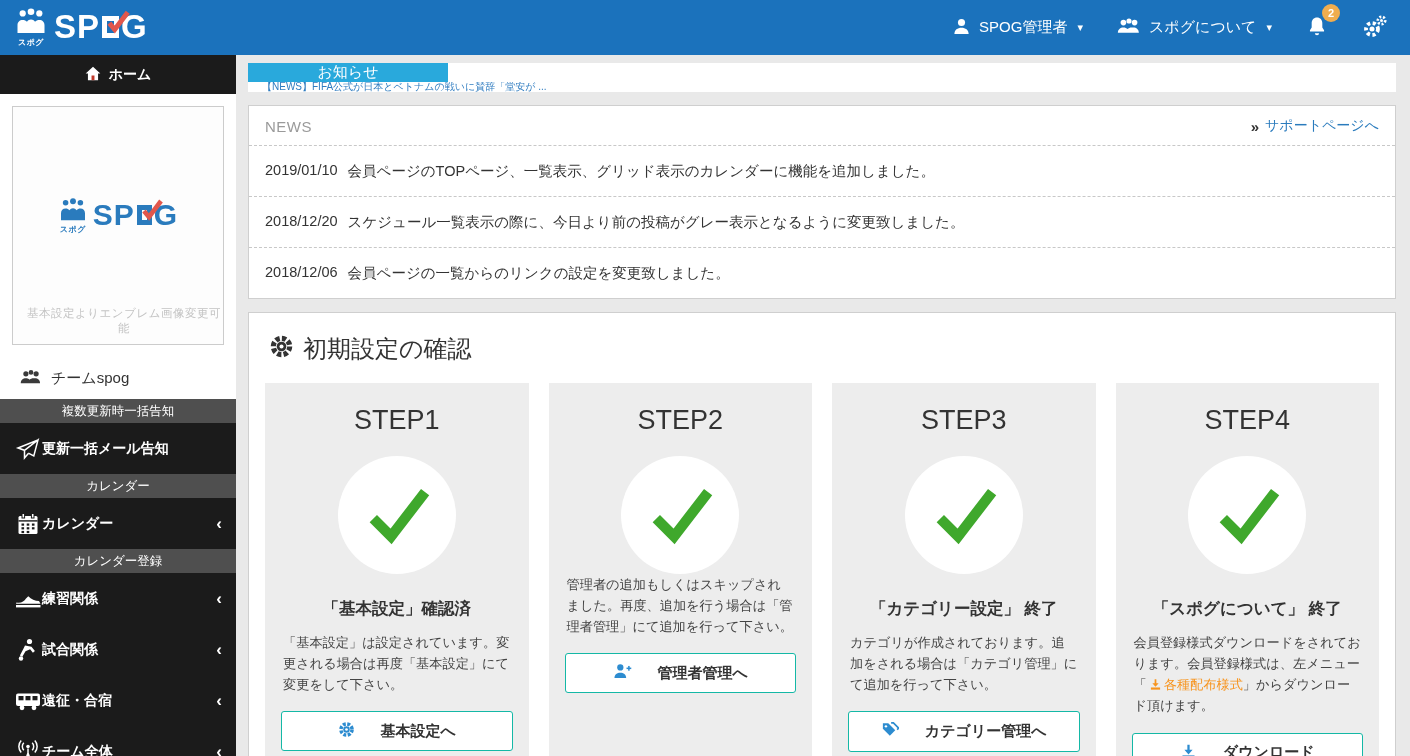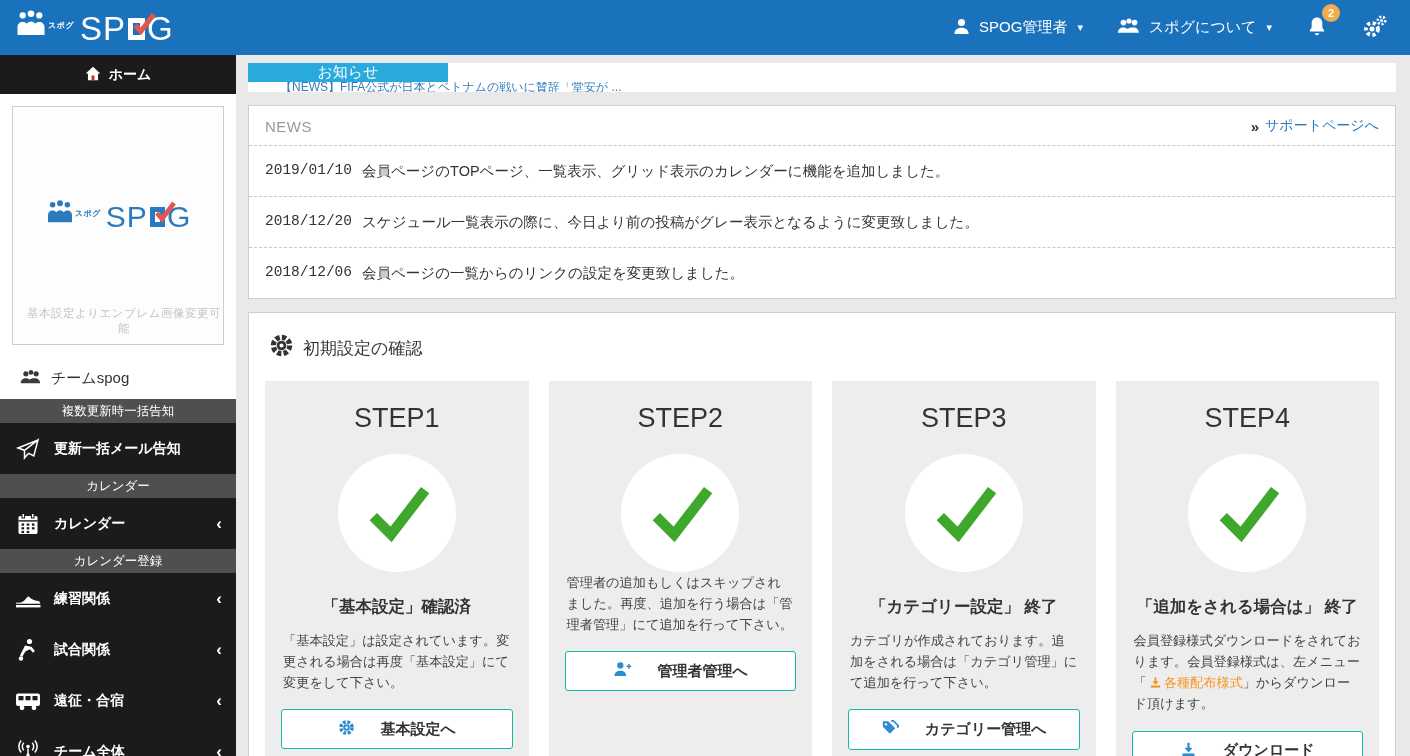--- a/index.html
+++ b/index.html
@@ -8,23 +8,23 @@
     font-family: "Liberation Sans", "DejaVu Sans", sans-serif;
     background:#e9e9e9; color:#333; position:relative;
   }
   
   .navbar {
     position:absolute; top:0; left:0; width:1410px; height:55px;
     background:#1b72bc; display:flex; align-items:center; justify-content:space-between;
     padding:0 22px 0 14px; z-index:10;
   }
   .brand { display:flex; align-items:flex-start; gap:6px; cursor:pointer; }
-  .brand-mark { display:flex; flex-direction:row; align-items:center; line-height:1; }
+  .brand-mark { display:flex; flex-direction:column; align-items:center; line-height:1; }
   .brand-sub { color:#fff; font-size:8px; font-weight:bold; margin-top:1px; letter-spacing:.5px; }
-  .brand-text { display:flex; align-items:center; color:#fff; font-weight:normal; font-size:33px; letter-spacing:1px; line-height:1; margin-top:2px; }
+  .brand-text { display:flex; align-items:center; color:#fff; font-weight:bold; font-size:33px; letter-spacing:1px; line-height:1; margin-top:2px; }
   .logo-o { display:inline-block; width:17px; height:22px; border:5px solid #fff; margin:0 2px; position:relative; }
   .logo-o svg { position:absolute; top:-12px; left:-2px; }
   .nav-right { display:flex; align-items:center; gap:34px; }
   .nav-item { display:flex; align-items:center; gap:8px; color:#fff; font-size:15px; cursor:pointer; position:relative; }
   .caret { font-size:11px; margin-left:2px; }
   .badge {
     position:absolute; top:-11px; right:-12px; background:#f0ad4e; color:#fff;
     font-size:11px; min-width:18px; height:18px; border-radius:50%;
     display:flex; align-items:center; justify-content:center; font-weight:bold;
   }
@@ -53,55 +53,55 @@
   .team-row {
     height:42px; display:flex; align-items:center; gap:9px; padding:0 20px;
     color:#333; font-size:15px; flex:0 0 auto;
   }
   .side-menu { flex:1; background:#1b1b1b; display:flex; flex-direction:column; }
   .menu-header {
     height:24px; background:#4f4f4f; color:#fff; font-size:12.5px;
     display:flex; align-items:center; justify-content:center; flex:0 0 auto;
   }
   .menu-item {
-    height:51px; display:flex; align-items:center; gap:12px; padding:0 14px;
+    height:51px; display:flex; align-items:center; padding:0 14px;
     color:#fff; font-size:14px; font-weight:bold; cursor:pointer; flex:0 0 auto;
   }
   .menu-item .mi-icon { width:28px; display:flex; justify-content:center; }
   .chev { margin-left:auto; font-size:17px; font-weight:bold; line-height:1; }
   
   .content {
     position:absolute; top:55px; left:236px; width:1174px; height:701px;
     padding:8px 14px 0 12px;
   }
   .ticker { display:flex; height:29px; background:#fff; margin-bottom:13px;flex-direction:column; }
   .ticker-label {
     width:200px; background:#29a9dc; color:#fff; font-size:15px;
     display:flex; align-items:center; justify-content:center; cursor:pointer; flex:0 0 auto;
   }
   .ticker-text {
-    display:flex; align-items:center; padding-left:32px; color:#2f7cc0; font-size:12px; cursor:pointer;
+    display:flex; align-items:center; padding-left:14px; color:#2f7cc0; font-size:10px; cursor:pointer;
     white-space:nowrap; overflow:hidden;
   }
   .panel { background:#fff; border:1px solid #cfcfcf; }
   .news-panel { margin-bottom:13px; }
   .news-head {
     display:flex; align-items:center; justify-content:space-between;
     padding:11px 16px 10px; border-bottom:1px dashed #c8c8c8;
   }
   .news-title { color:#9a9a9a; font-size:15px; letter-spacing:.5px; }
   .support-link { display:flex; align-items:center; gap:6px; font-size:14px; text-decoration:none; cursor:pointer; }
   .support-link .dbl { color:#333; font-weight:bold; font-size:15px; }
   .support-link .lnk { color:#2a7bbd; }
   .news-row { display:flex; gap:10px; padding:16px 16px 15px; font-size:14.5px; color:#333; border-bottom:1px dashed #c8c8c8; }
   .news-row:last-child { border-bottom:none; }
-  .news-date { flex:0 0 auto;font-family:Liberation Mono, monospace; }
+  .news-date { flex:0 0 auto; }
   
   .setup-panel { padding:14px 16px 70px; }
-  .setup-head { display:flex; align-items:center; gap:9px; margin:6px 0 18px 4px; font-size:17px; color:#333; }
+  .setup-head { display:flex; align-items:center; gap:9px; margin:6px 0 18px 4px; font-size:24px; color:#333; }
   .cards { display:flex; gap:20px; }
   .card { flex:1; background:#ededed; padding:14px 16px 20px; text-align:center; }
   .card-step { font-size:27px; color:#333; margin:8px 0 20px; }
   .card-circle {
     width:118px; height:118px; border-radius:50%; background:#fff; margin:0 auto;
     display:flex; align-items:center; justify-content:center;
   }
   .card-heading { font-size:16.5px; font-weight:bold; color:#333; margin:24px 0 12px; }
   .card-desc { font-size:13.2px; color:#444; line-height:1.6; text-align:left; margin:0 2px; }
   .orange-link { color:#f7941e; cursor:pointer; white-space:nowrap; }
@@ -426,21 +426,21 @@
         </button>
       </div>
 
       <div class="card">
         <div class="card-step">STEP4</div>
         <div class="card-circle">
           <svg width="74" height="74" viewBox="0 0 100 100">
               <path d="M18 55l24 24L88 19" fill="none" stroke="#3fa82c" stroke-width="14"></path>
             </svg>
         </div>
-        <div class="card-heading">「追加をされる場合は」 終了</div>
+        <div class="card-heading">「スポグについて」 終了</div>
         <p class="card-desc">
           <span>会員登録様式ダウンロードをされております。会員登録様式は、左メニュー「</span><span class="orange-link"><svg width="13" height="13" viewBox="0 0 24 24" fill="#f7941e">
                 <path d="M10.4 2.5h3.2v7.2h4.2L12 16.2 6.2 9.7h4.2z"></path>
                 <path d="M3.5 17.5h17v4h-17z"></path>
               </svg><span>各種配布様式</span></span><span>」からダウンロード頂けます。</span>
         </p>
         <button class="card-btn">
           <span>
             <svg width="17" height="17" viewBox="0 0 24 24" fill="#2d8cd0">
                 <path d="M10.4 2.5h3.2v7.2h4.2L12 16.2 6.2 9.7h4.2z"></path>

